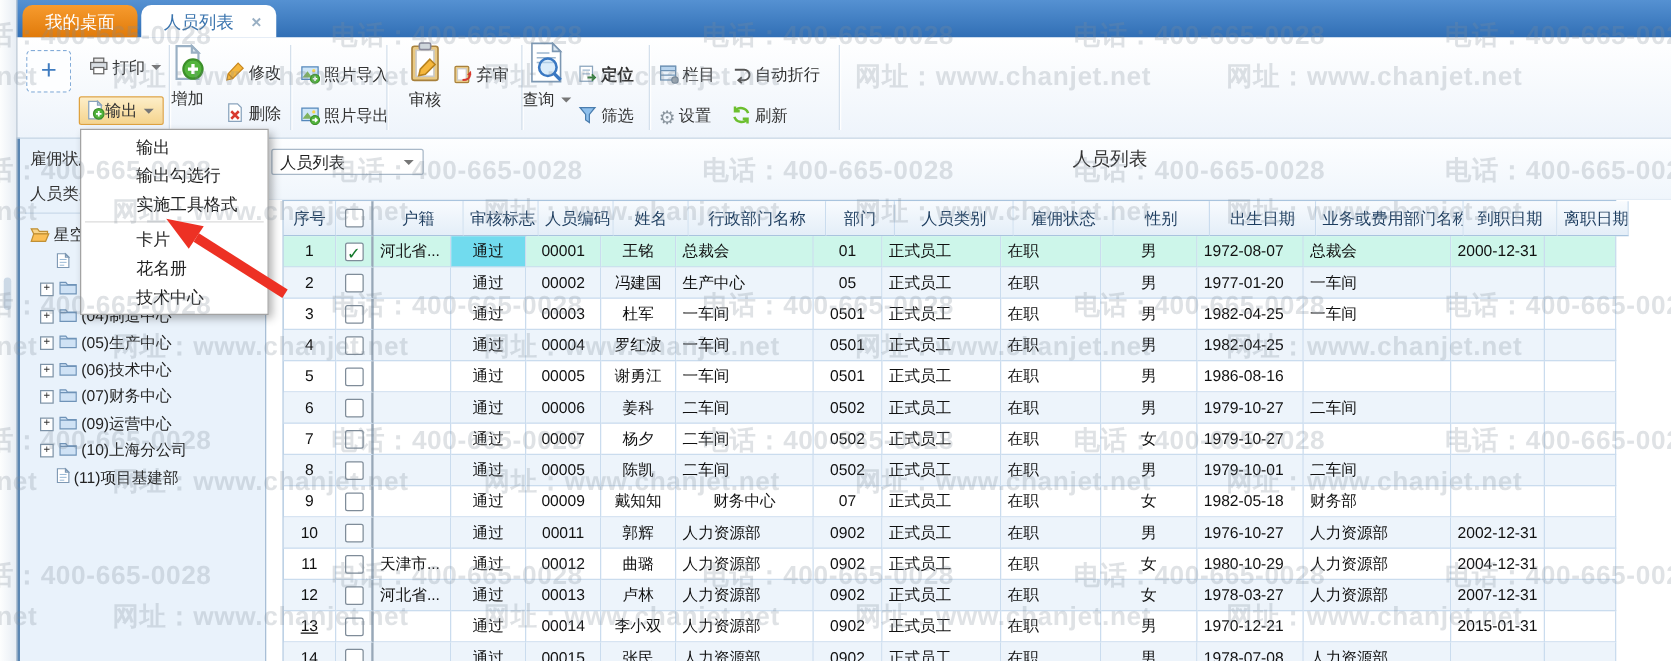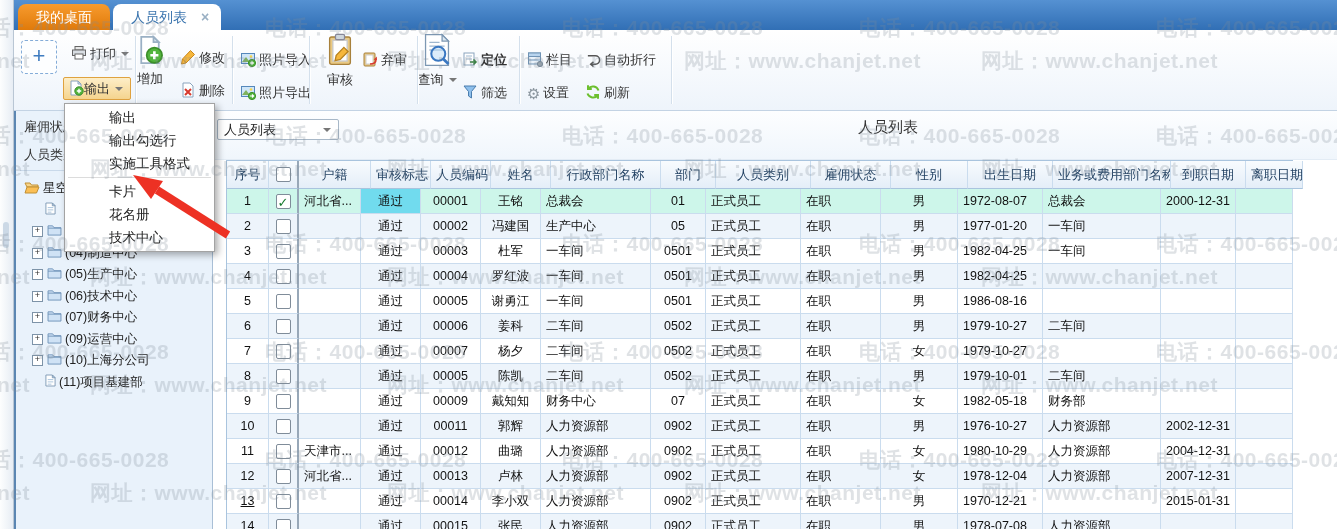--- a/index.html
+++ b/index.html
@@ -513,21 +513,21 @@
       </div>
       <div class="tr">
         <div class="td c" style="width: 42px;">9</div>
         <div class="td c cbcol" style="width: 30px;">
           <div class="cb"></div>
         </div>
         <div class="td" style="width: 62px;"></div>
         <div class="td c" style="width: 60px;">通过</div>
         <div class="td c" style="width: 60px;">00009</div>
         <div class="td c" style="width: 60px;">戴知知</div>
-        <div class="td" style="width: 110px;">财务中心</div>
+        <div class="td" style="width: 110px; text-align: center;">财务中心</div>
         <div class="td c" style="width: 55px;">07</div>
         <div class="td" style="width: 95px;">正式员工</div>
         <div class="td" style="width: 80px;">在职</div>
         <div class="td c" style="width: 77px;">女</div>
         <div class="td" style="width: 85px;">1982-05-18</div>
         <div class="td" style="width: 118px;">财务部</div>
         <div class="td" style="width: 75px;"></div>
         <div class="td" style="width: 57px;"></div>
       </div>
       <div class="tr even">
@@ -575,21 +575,21 @@
         </div>
         <div class="td" style="width: 62px;">河北省...</div>
         <div class="td c" style="width: 60px;">通过</div>
         <div class="td c" style="width: 60px;">00013</div>
         <div class="td c" style="width: 60px;">卢林</div>
         <div class="td" style="width: 110px;">人力资源部</div>
         <div class="td c" style="width: 55px;">0902</div>
         <div class="td" style="width: 95px;">正式员工</div>
         <div class="td" style="width: 80px;">在职</div>
         <div class="td c" style="width: 77px;">女</div>
-        <div class="td" style="width: 85px;">1978-12-04</div>
+        <div class="td" style="width: 85px;">1978-03-27</div>
         <div class="td" style="width: 118px;">人力资源部</div>
         <div class="td" style="width: 75px;">2007-12-31</div>
         <div class="td" style="width: 57px;"></div>
       </div>
       <div class="tr">
         <div class="td c" style="width: 42px; text-decoration: underline;">13</div>
         <div class="td c cbcol" style="width: 30px;">
           <div class="cb"></div>
         </div>
         <div class="td" style="width: 62px;"></div>

